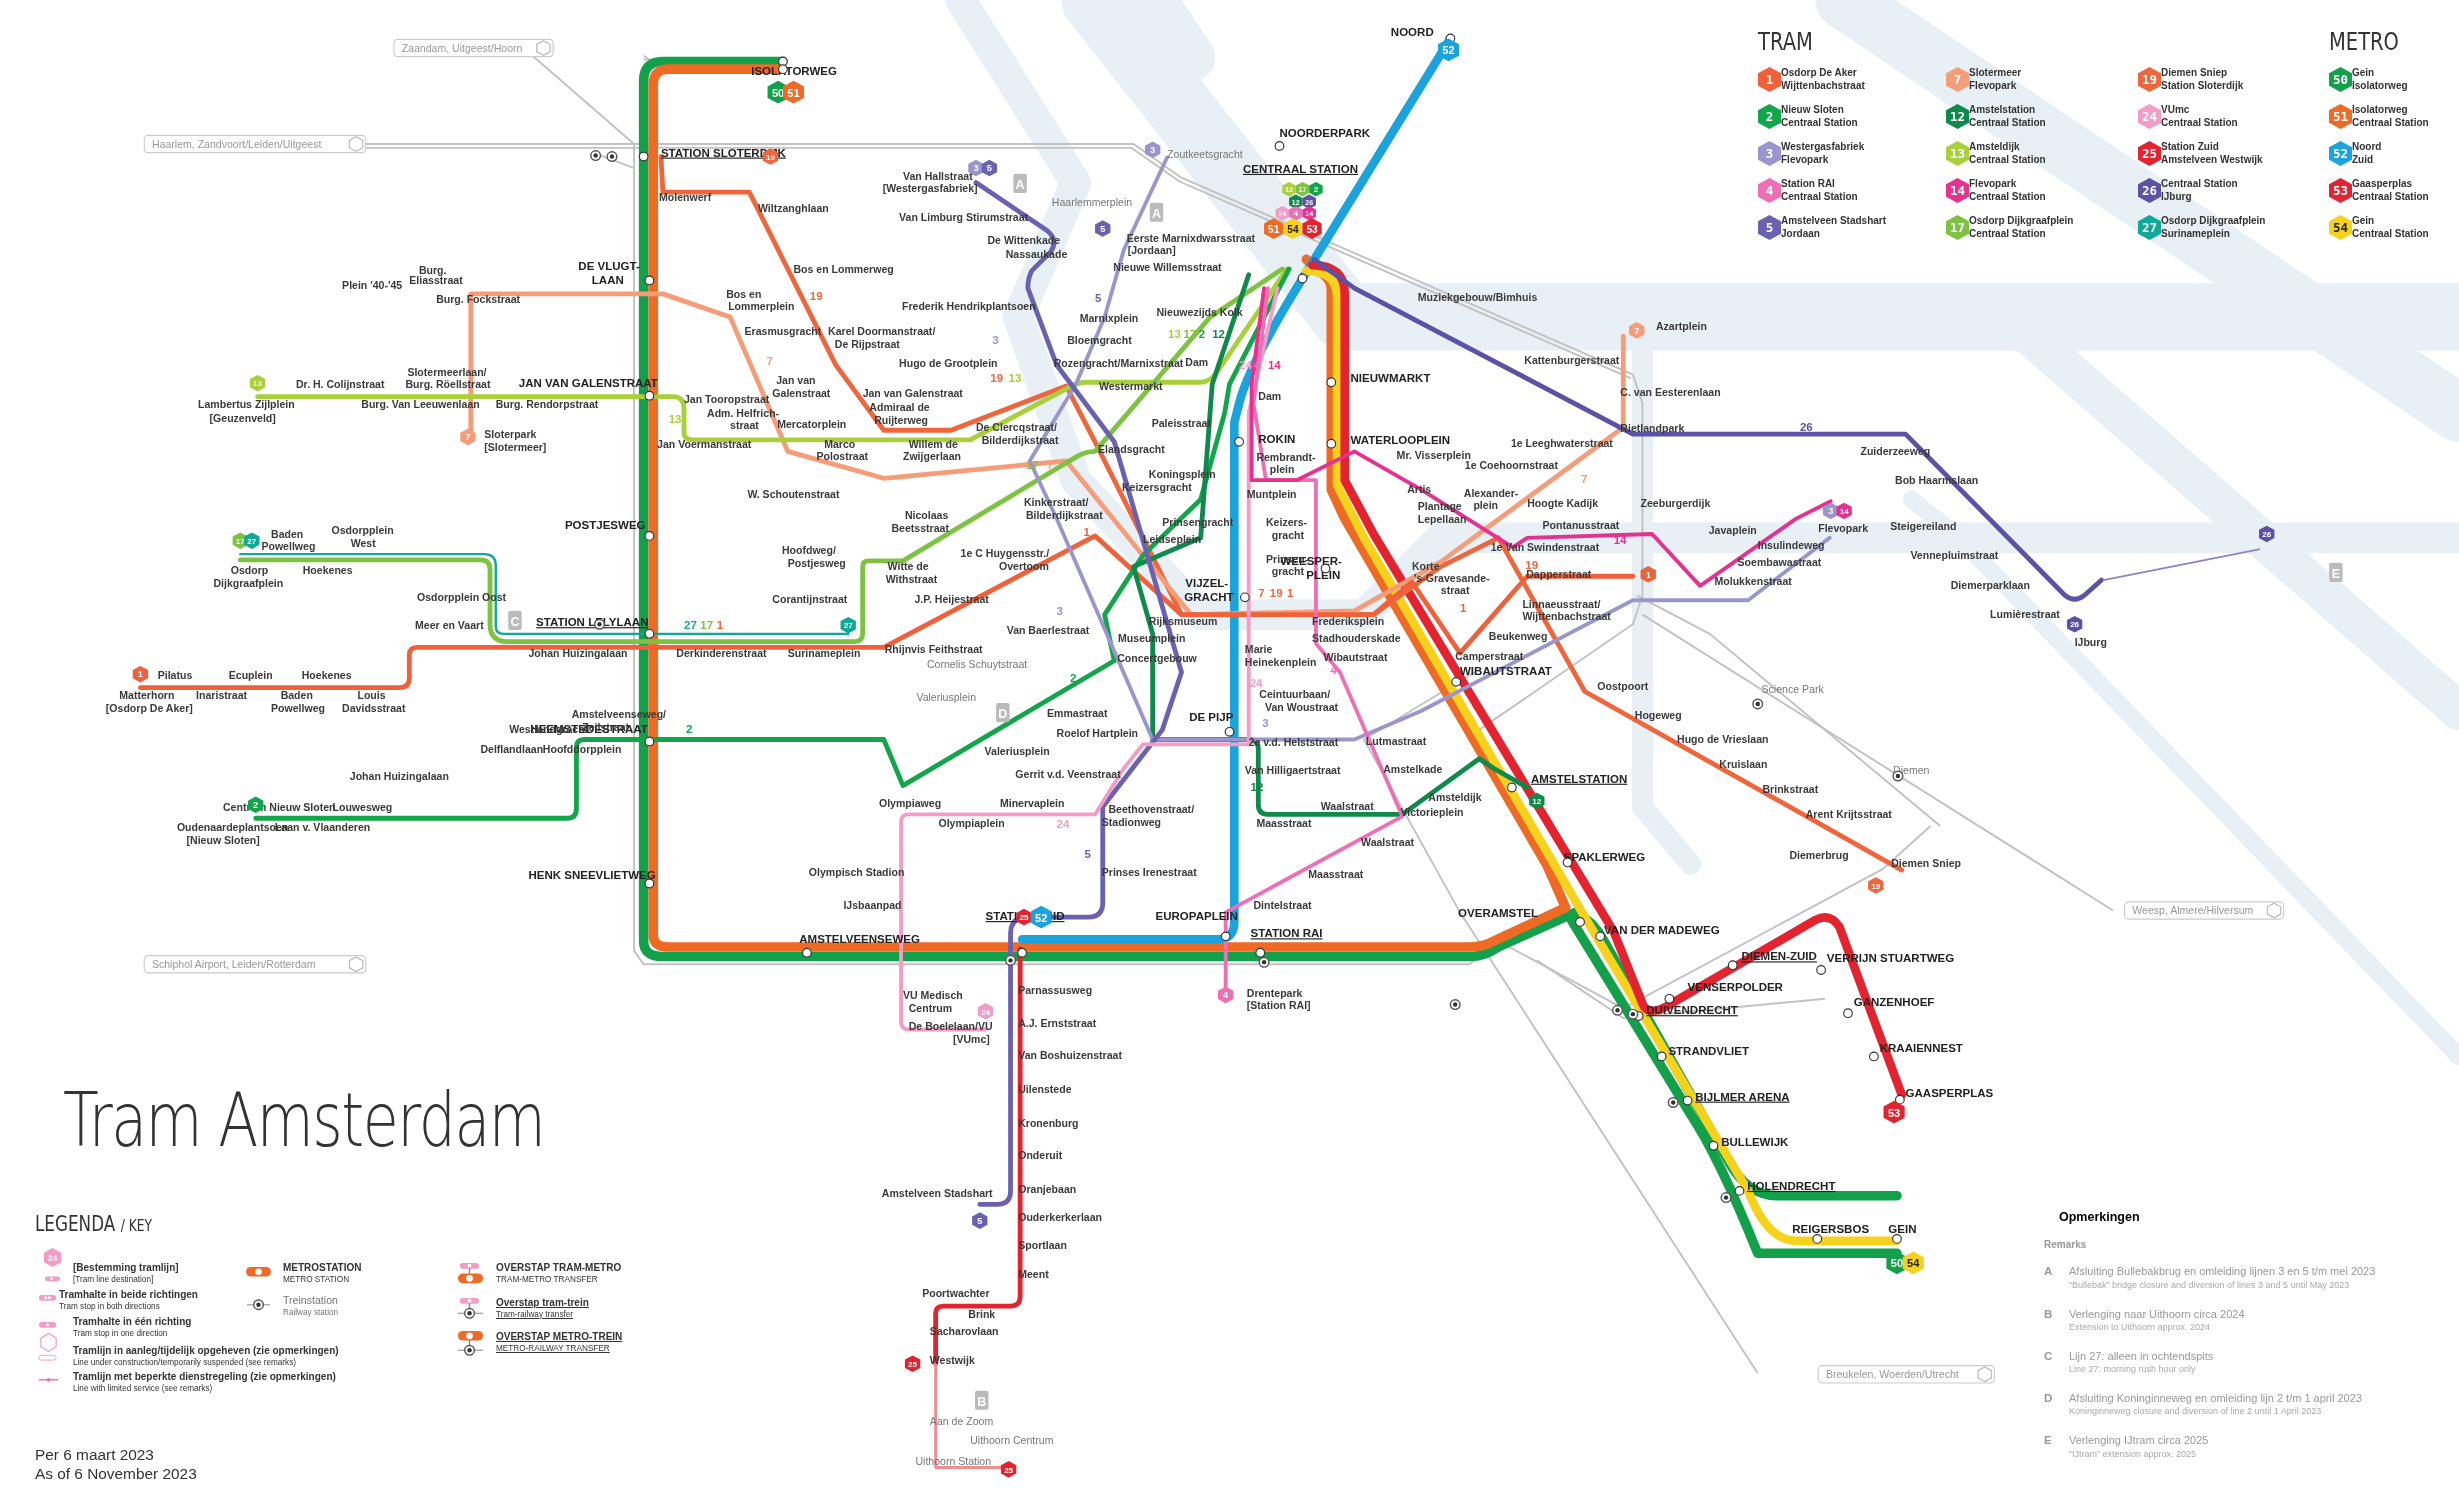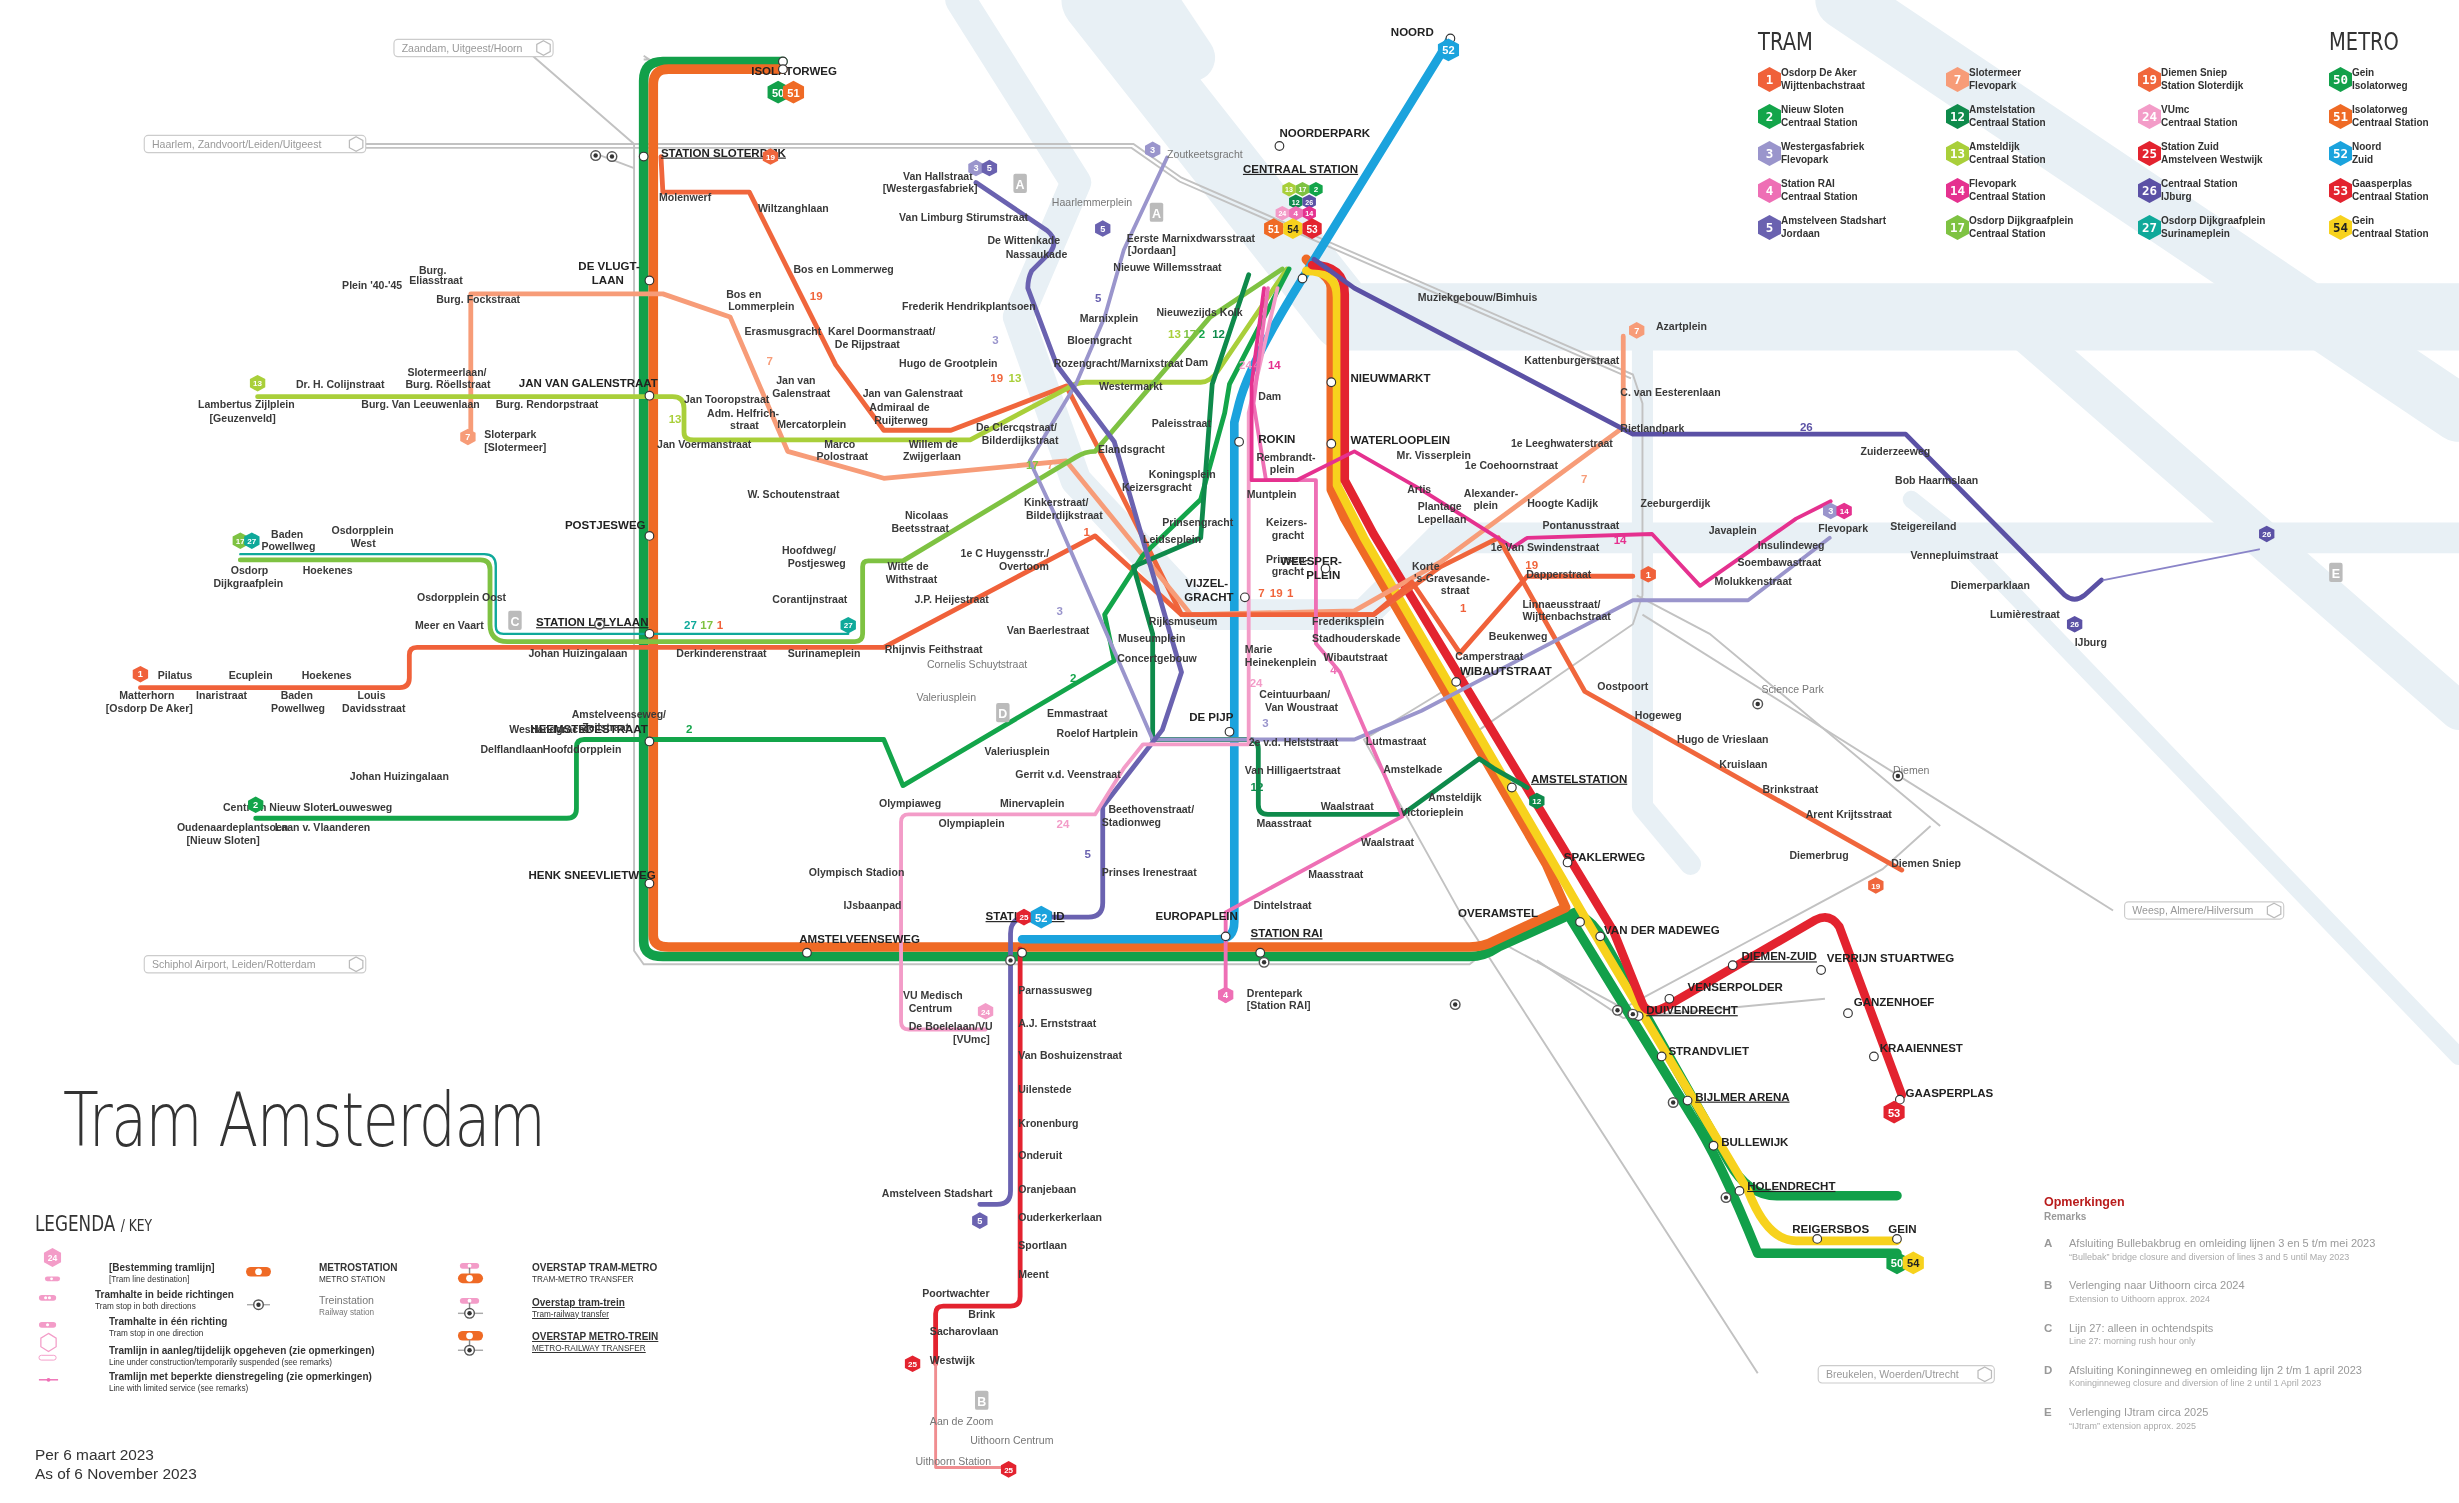--- a/index.html
+++ b/index.html
@@ -12,27 +12,27 @@
   .dest-text{font-family:"Liberation Sans",sans-serif;font-size:11px;fill:#999;}
   .title{position:absolute;left:63px;top:1076px;font-family:"DejaVu Sans",sans-serif;font-weight:200;font-size:75px;letter-spacing:-1.9px;color:#333;transform:scaleX(0.78);transform-origin:left top;}
   .panel-head{font-family:"DejaVu Sans",sans-serif;font-size:25px;color:#333;transform:scaleX(0.78);transform-origin:left top;display:inline-block;}
   .tram-key{position:absolute;left:1758px;top:27px;width:692px;}
   .tram-key .col{position:absolute;top:40px;}
   .key-row{display:flex;align-items:flex-start;height:37px;}
   .hex{width:23px;height:25px;clip-path:polygon(50% 0,100% 25%,100% 75%,50% 100%,0 75%,0 25%);display:flex;align-items:center;justify-content:center;color:#fff;font-weight:bold;font-size:12.5px;font-family:"DejaVu Sans Mono",monospace;flex:0 0 23px;}
   .key-text{margin-left:0;font-size:10px;font-weight:bold;line-height:12.5px;color:#333;}
   .legend{position:absolute;left:35px;top:1212px;width:634px;height:211px;}
   .legend h2{margin:0;font-family:"DejaVu Sans",sans-serif;font-size:21px;font-weight:normal;transform:scaleX(0.8);transform-origin:left top;color:#333;}
-  .leg-item{position:absolute;font-size:9.6px;line-height:11.5px;margin-left:36px;}
+  .leg-item{position:absolute;font-size:9.6px;line-height:11.5px;}
   .leg-item b{font-size:10px;color:#333;}
   .leg-item small{font-size:8.2px;color:#333;display:block;}
   .leg-sym{position:absolute;}
   .date{position:absolute;left:35px;top:1445px;font-size:15.4px;color:#333;line-height:19px;font-family:"Liberation Sans",sans-serif;}
   .remarks{position:absolute;left:2044px;top:1195px;width:403px;color:#999;}
-  .remarks h3{margin:0;font-size:12.5px;font-weight:bold;color:#b91c1c;}
+  .remarks h3{margin:15px;font-size:12.5px;font-weight:bold;color:#000000;}
   .remarks .sub{font-size:10px;font-weight:bold;color:#999;margin-top:1.9px;}
   .rem{display:flex;margin-top:15.4px;}
   .rem .k{width:25px;font-weight:bold;font-size:11.5px;color:#999;}
   .rem .t{font-size:11px;color:#999;line-height:13.4px;}
   .rem .t small{display:block;font-size:9px;color:#aaa;margin-top:0;}
 </style>
 </head>
 <body>
 
 <svg id="map" viewBox="0 0 2560 1565" xmlns="http://www.w3.org/2000/svg">

